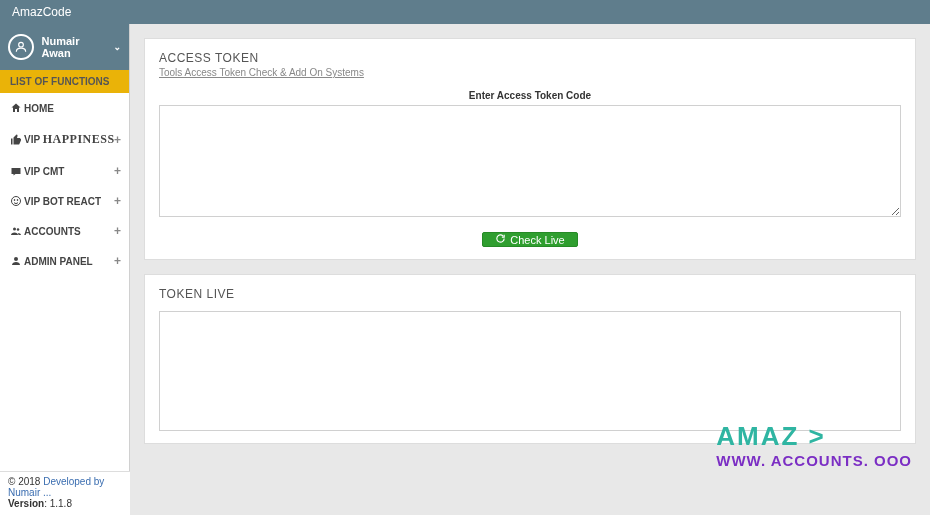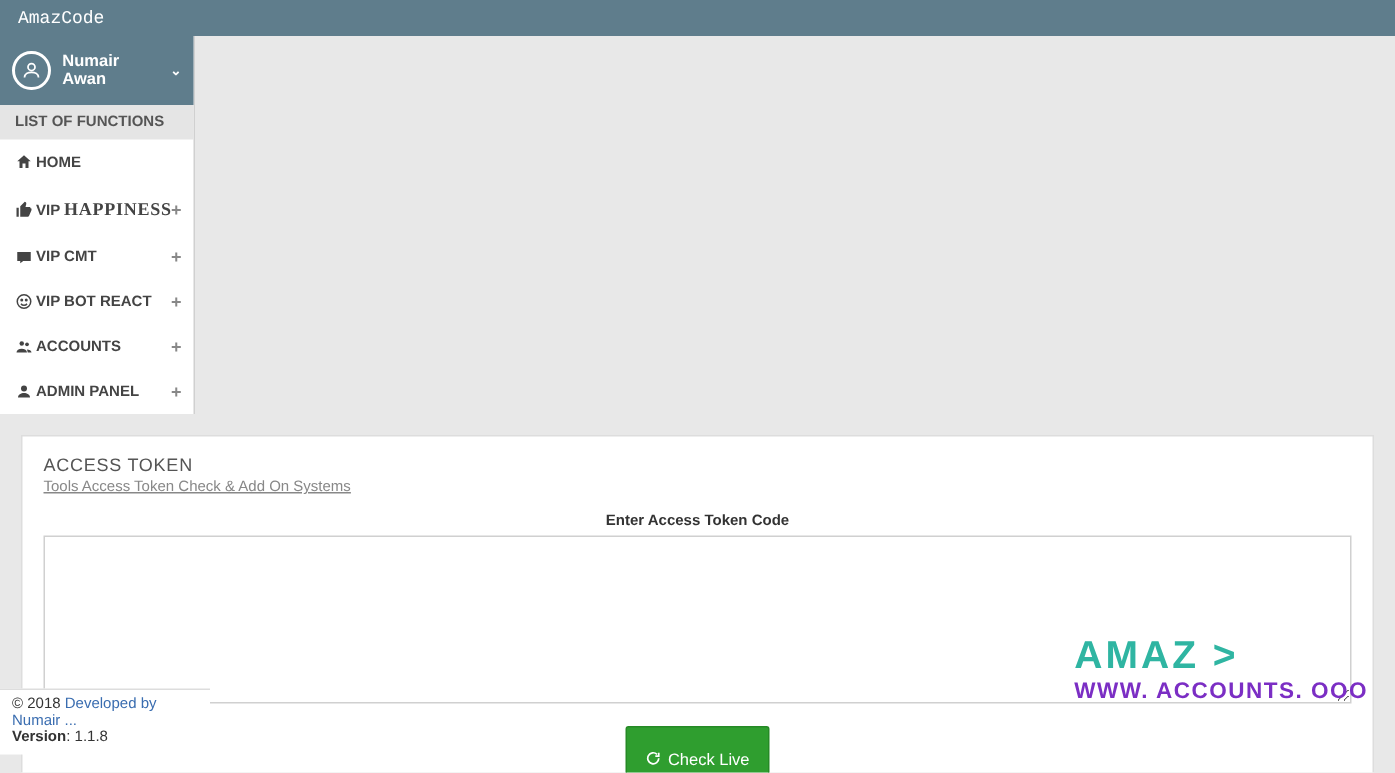--- a/index.html
+++ b/index.html
@@ -14,25 +14,24 @@
       position: relative;
     }
     .topbar {
       background: #5f7d8c;
       color: #fff;
       padding: 6px 12px;
       height: 24px;
       display: flex;
       align-items: center;
     }
-    .brand { font-size: 12px; font-family: Liberation Mono, monospace; }
+    .brand { font-size: 12px; }
     .container {
       display: flex;
       height: calc(100% - 24px - 32px);
-      flex-direction: column;
     }
     .sidebar {
       width: 130px;
       background: #fff;
       border-right: 1px solid #d0d0d0;
       display: flex;
       flex-direction: column;
     }
     .user-box {
       background: #5f7d8c;
@@ -54,21 +53,21 @@
     .avatar svg { width: 14px; height: 14px; }
     .user-name {
       font-size: 11px;
       font-weight: bold;
       display: flex;
       align-items: center;
       gap: 4px;
     }
     .chevron { font-size: 9px; }
     .list-header {
-      background: #e5e5e5;
+      background: #eab308;
       padding: 6px 10px;
       font-size: 10px;
       font-weight: bold;
       color: #555;
     }
     .nav-item {
       padding: 9px 10px;
       display: flex;
       align-items: center;
       gap: 2px;
@@ -133,34 +132,34 @@
       height: 120px;
       border: 1px solid #d0d0d0;
       padding: 6px;
       font-family: inherit;
     }
     .btn-row { text-align: center; margin-top: 12px; }
     .btn-check {
       background: #2f9e2f;
       color: #fff;
       border: 1px solid #268a26;
-      padding: 15px 12px;
+      padding: 0 12px;
       font-size: 11px;
       border-radius: 2px;
       cursor: pointer;
       display: inline-flex;
       align-items: center;
       gap: 4px;
     }
     .btn-check svg { width: 11px; height: 11px; }
     .footer {
       position: absolute;
-      bottom: 12px;
+      bottom: 0;
       left: 0;
-      width: 140px;
+      width: 130px;
       padding: 4px 8px 6px;
       font-size: 10px;
       color: #333;
       border-top: 1px solid #ddd;
       background: #fff;
     }
     .footer .dev-link { color: #3a6db0; }
     .watermark {
       position: absolute;
       right: 18px;

